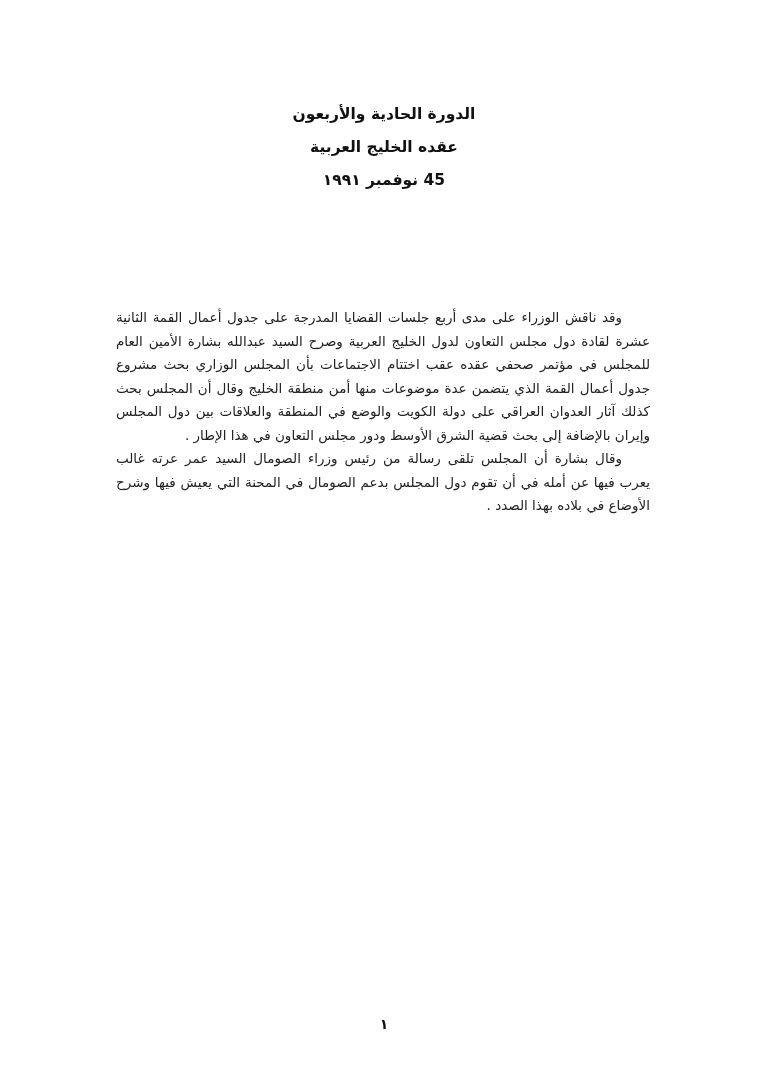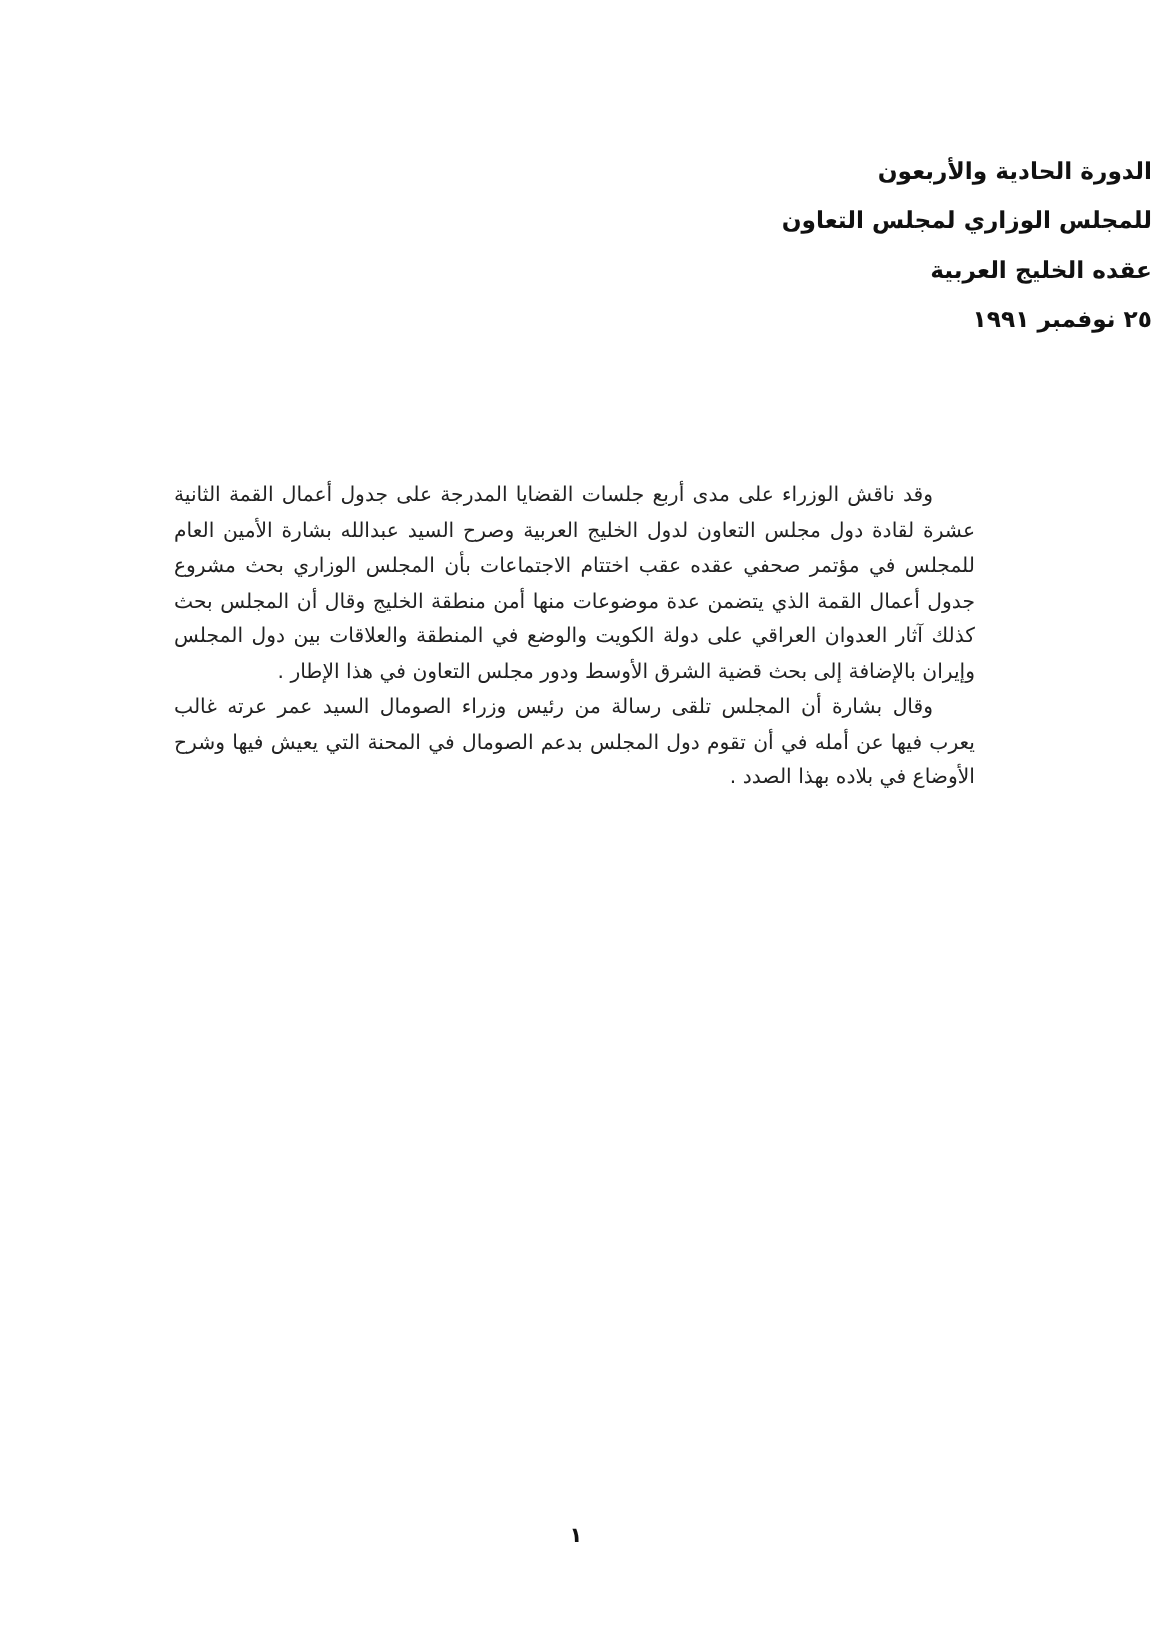--- a/index.html
+++ b/index.html
@@ -14,30 +14,31 @@
       margin: 0 auto;
       background: #ffffff;
       color: #1a1a1a;
       overflow: hidden;
     }
     .title-block {
       position: absolute;
       top: 98px;
       left: 0;
       right: 0;
+      text-align: center;
       direction: rtl;
       font-weight: bold;
       font-size: 15.5px;
       line-height: 33px;
       color: #111111;
     }
     .title-line { white-space: nowrap; }
     .body-text {
       position: absolute;
-      top: 319px;
+      top: 306px;
       right: 118px;
       width: 534px;
       direction: rtl;
       text-align: justify;
       font-size: 13.5px;
       line-height: 23.5px;
       color: #222222;
     }
     .para {
       text-indent: 28px;
@@ -54,23 +55,22 @@
       color: #111111;
     }
   </style>
 </head>
 <body>
 
 <div class="page">
 
   <header class="title-block">
     <div class="title-line">الدورة الحادية والأربعون</div>
-    <div class="title-line">للمجلس الوزاري لمجلس التعاون</div>
     <div class="title-line">عقده الخليج العربية</div>
-    <div class="title-line">٢٥ نوفمبر ١٩٩١</div>
+    <div class="title-line">45 نوفمبر ١٩٩١</div>
   </header>
 
   <main class="body-text">
     <p class="para">وقد ناقش الوزراء على مدى أربع جلسات القضايا المدرجة على جدول أعمال القمة الثانية عشرة لقادة دول مجلس التعاون لدول الخليج العربية وصرح السيد عبدالله بشارة الأمين العام للمجلس في مؤتمر صحفي عقده عقب اختتام الاجتماعات بأن المجلس الوزاري بحث مشروع جدول أعمال القمة الذي يتضمن عدة موضوعات منها أمن منطقة الخليج وقال أن المجلس بحث كذلك آثار العدوان العراقي على دولة الكويت والوضع في المنطقة والعلاقات بين دول المجلس وإيران بالإضافة إلى بحث قضية الشرق الأوسط ودور مجلس التعاون في هذا الإطار .</p>
     <p class="para">وقال بشارة أن المجلس تلقى رسالة من رئيس وزراء الصومال السيد عمر عرته غالب يعرب فيها عن أمله في أن تقوم دول المجلس بدعم الصومال في المحنة التي يعيش فيها وشرح الأوضاع في بلاده بهذا الصدد .</p>
   </main>
 
   <footer class="page-number">١</footer>
 
 </div>

